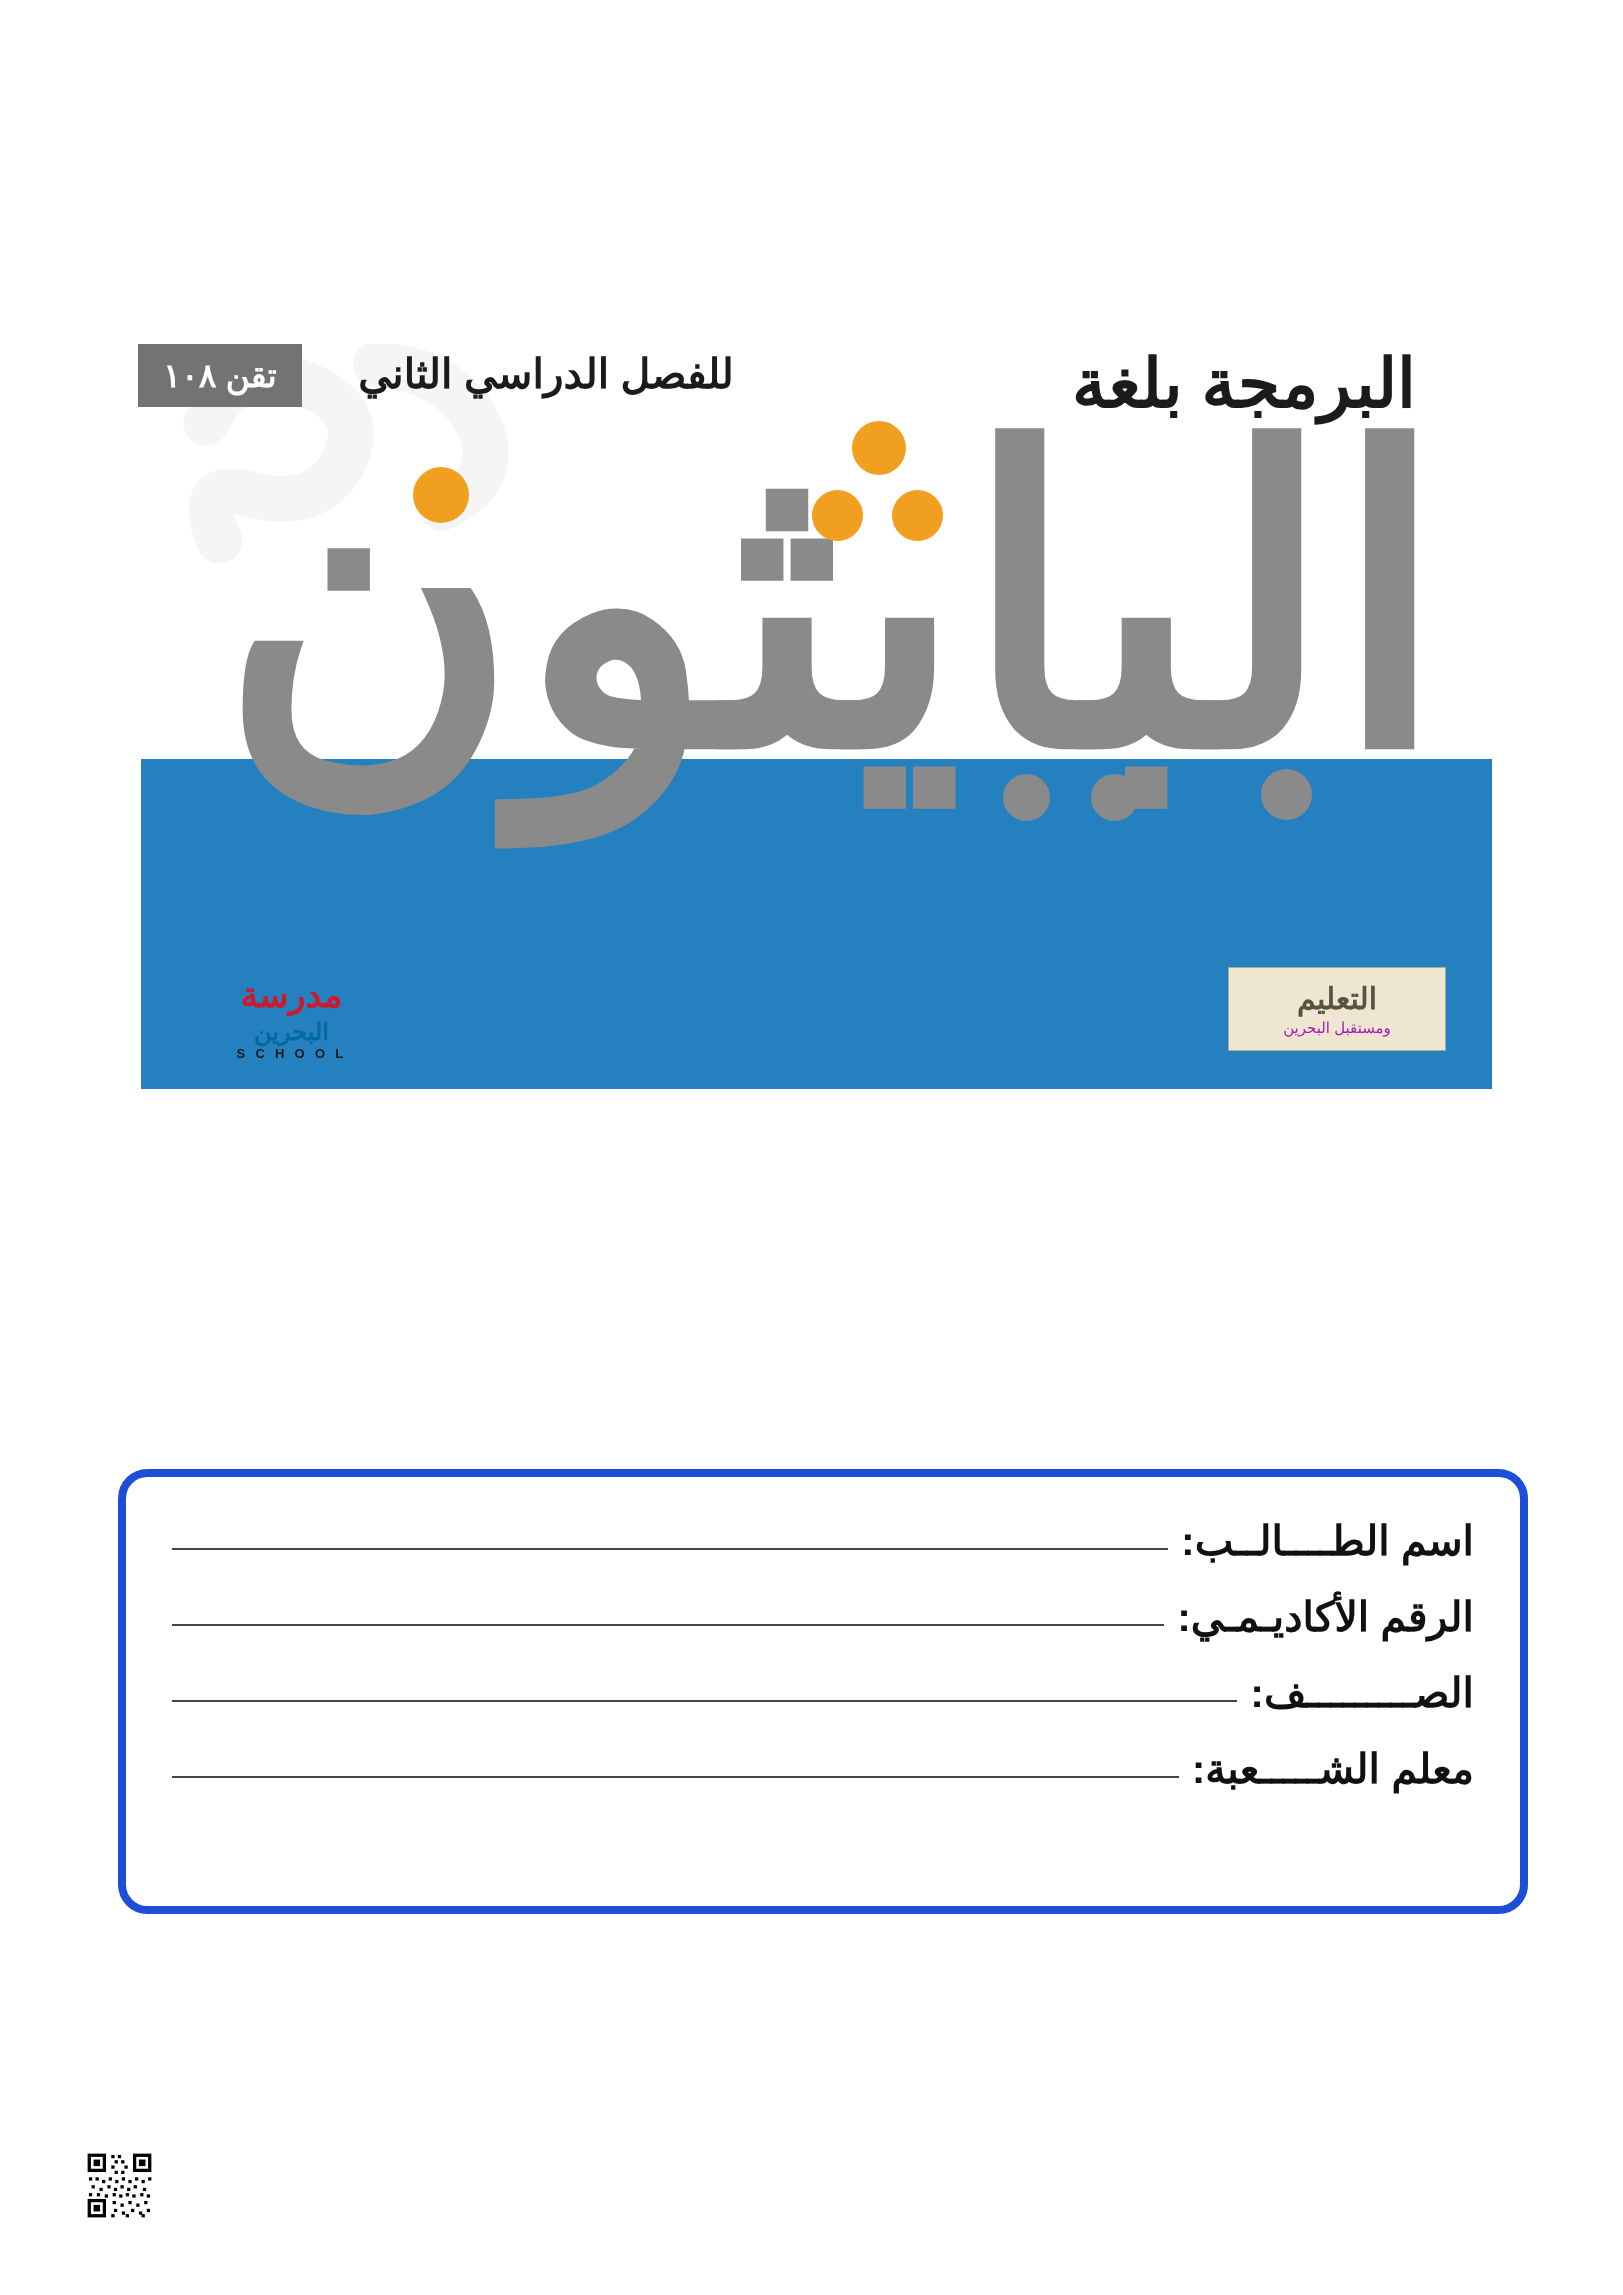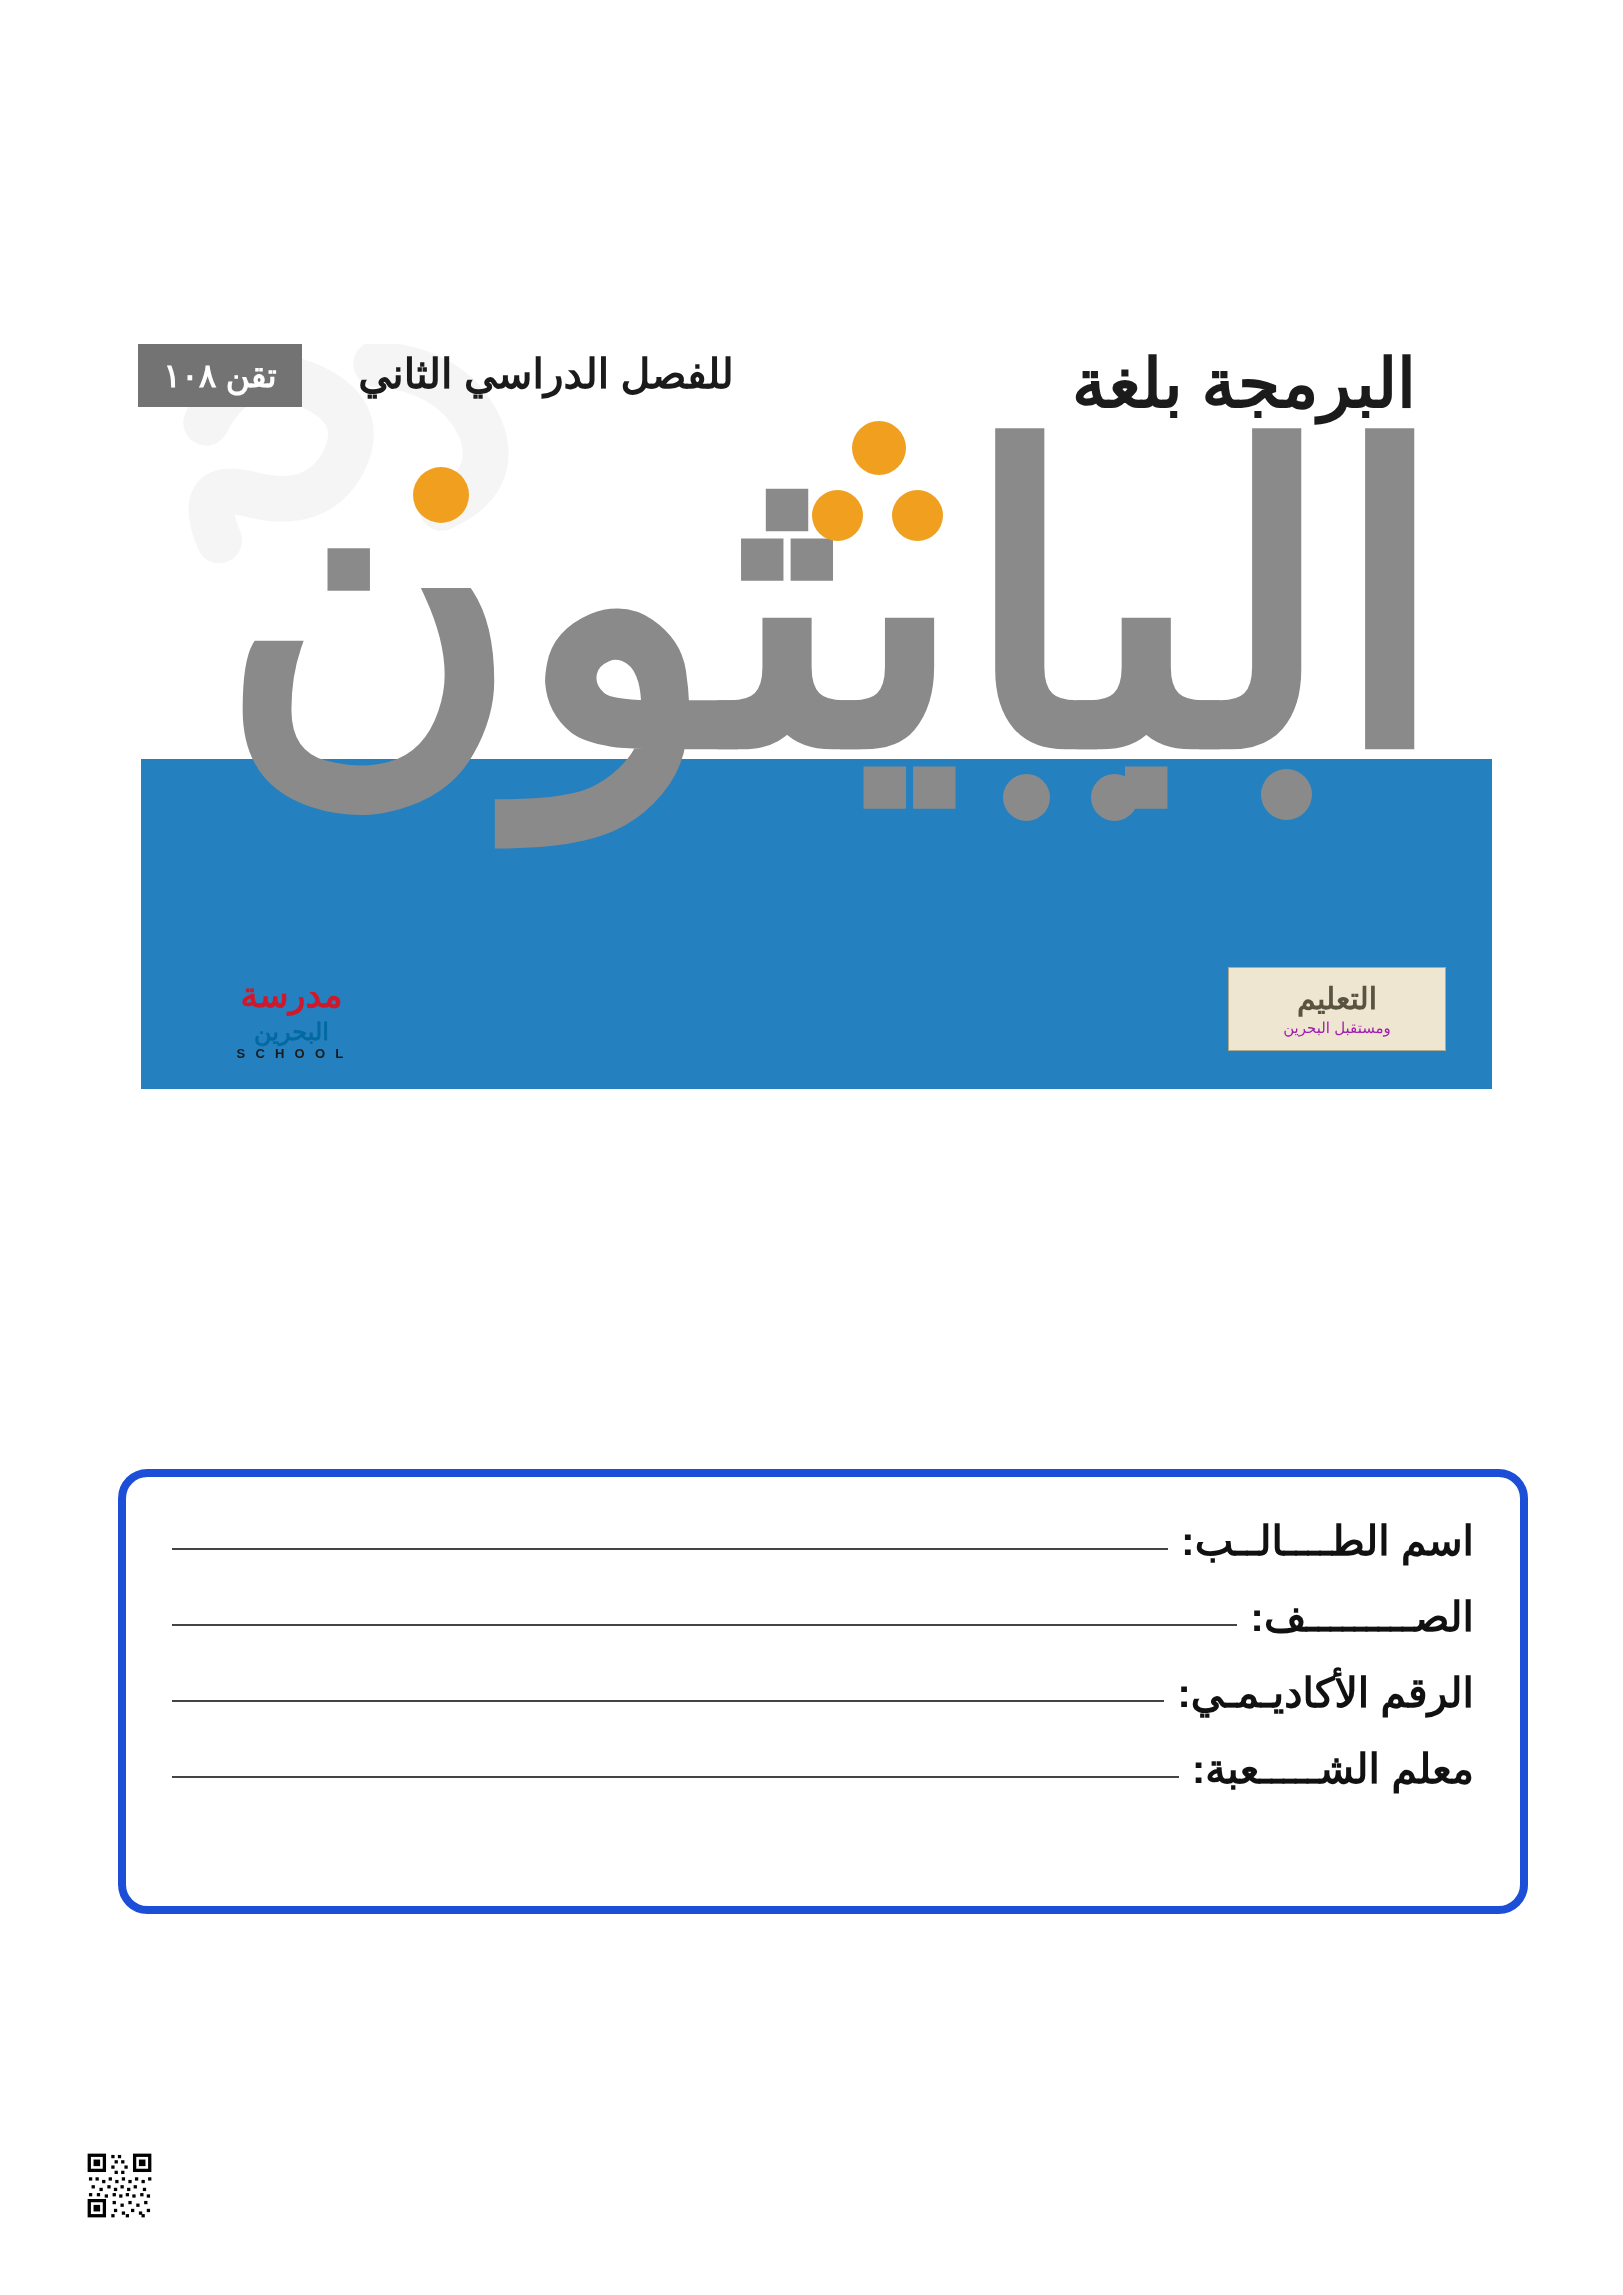--- a/index.html
+++ b/index.html
@@ -337,25 +337,25 @@
     <div class="s2">ومستقبل البحرين</div>
   </div>
 </div>
 
 <div class="infobox">
   <div class="inforow">
     <div class="infolabel">اسم الطــــالــب:</div>
     <div class="infoline"></div>
   </div>
   <div class="inforow">
+    <div class="infolabel">الرقم الأكاديـمـي:</div>
+    <div class="infoline"></div>
+  </div>
+  <div class="inforow">
     <div class="infolabel">الصـــــــــف:</div>
-    <div class="infoline"></div>
-  </div>
-  <div class="inforow">
-    <div class="infolabel">الرقم الأكاديـمـي:</div>
     <div class="infoline"></div>
   </div>
   <div class="inforow">
     <div class="infolabel">معلم الشـــــعبة:</div>
     <div class="infoline"></div>
   </div>
 </div>
 
 <div class="qr">
   <svg viewBox="0 0 105 105" width="69" height="69" xmlns="http://www.w3.org/2000/svg">

